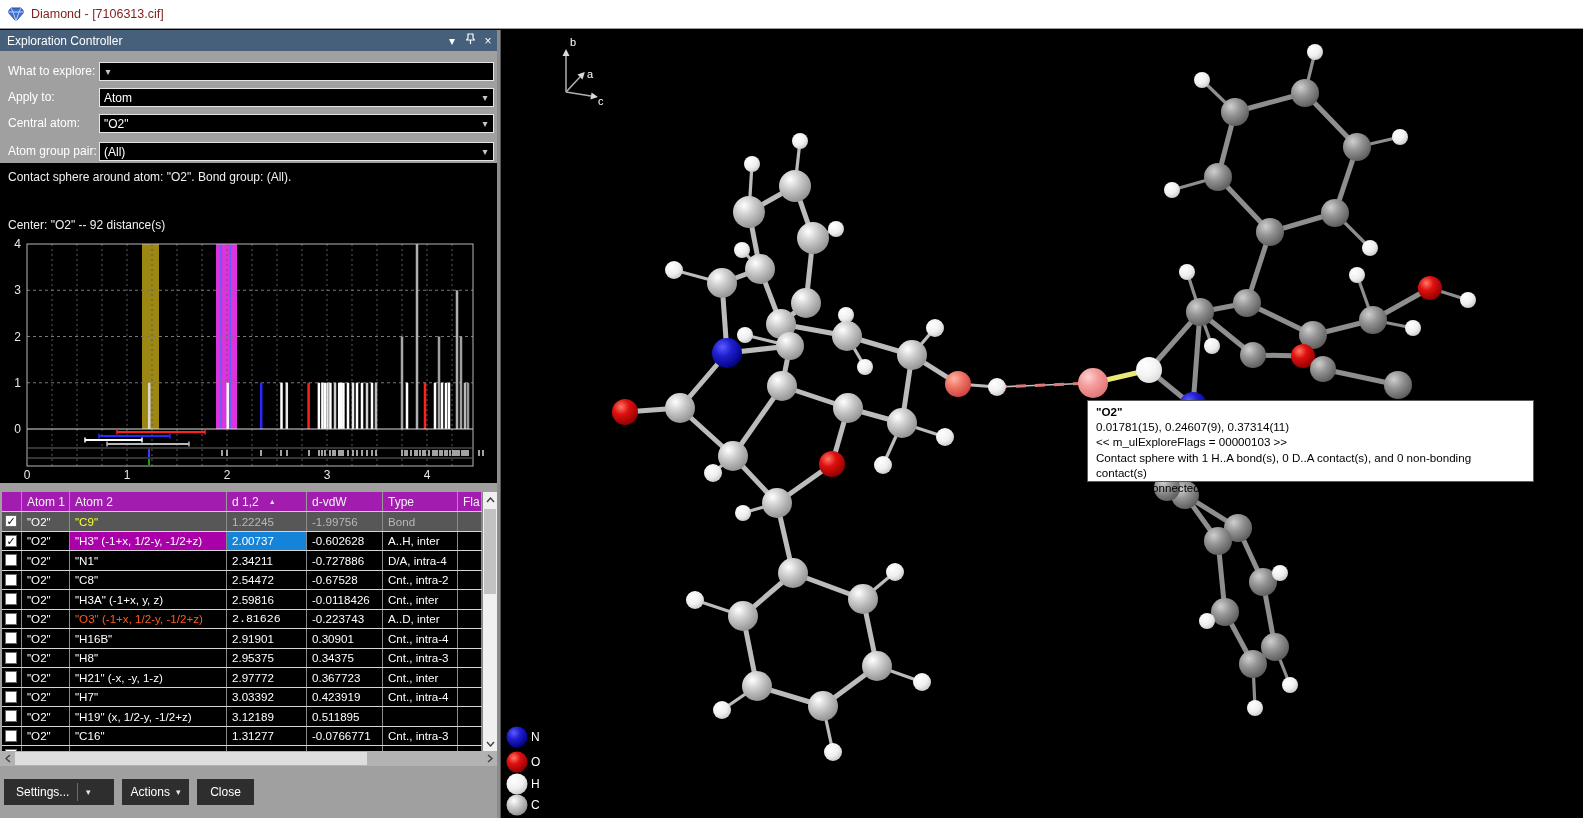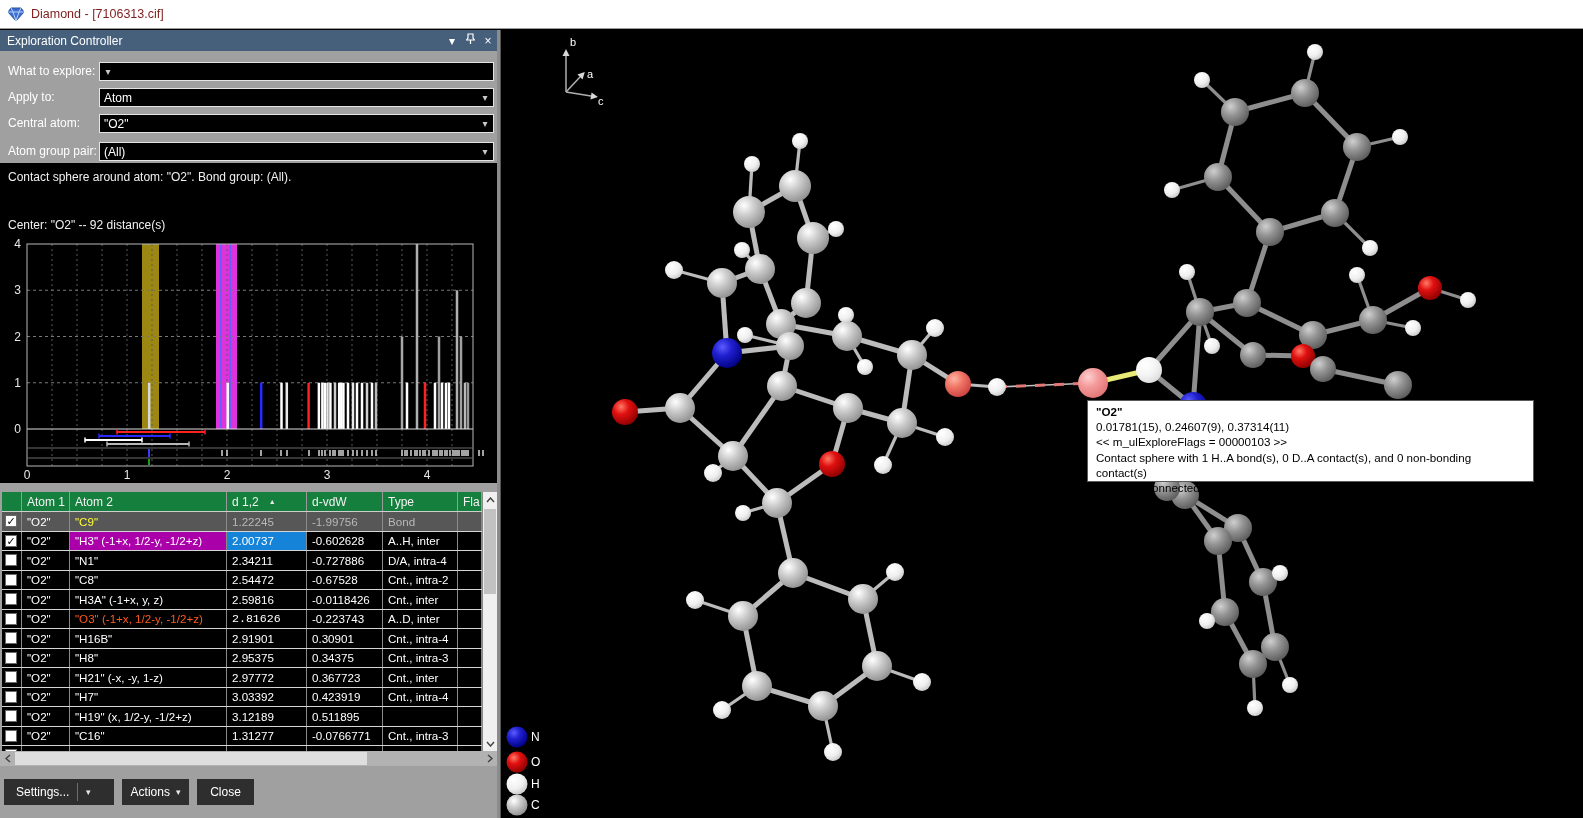--- a/index.html
+++ b/index.html
@@ -22,21 +22,21 @@
   .combo{position:absolute;left:99px;top:0;width:395px;height:19px;background:#000;
          border:1px solid #e4e4e4;color:#fff;font-size:12px;display:flex;align-items:center;}
   .combo .cval{flex:1;padding-left:4px;white-space:nowrap;overflow:hidden;}
   .combo .cchev{width:16px;color:#c8c8c8;font-size:10px;text-align:center;}
   .infoarea{position:absolute;left:0;top:133px;width:497px;height:320px;background:#000;color:#f0f0f0;}
   .infoline1{position:absolute;left:8px;top:7px;font-size:12px;}
   .infoline2{position:absolute;left:8px;top:55px;font-size:12px;}
   
   .dtable{position:absolute;left:2px;top:462px;width:495px;height:259px;background:#000;overflow:hidden;
           font-size:11.6px;color:#fff;}
-  .thead{display:flex;height:20px;background:#15803d;border-bottom:1px solid #cfcfcf;}
+  .thead{display:flex;height:20px;background:#a21caf;border-bottom:1px solid #cfcfcf;}
   .thead .hc{border-right:1px solid #9a9a9a;display:flex;align-items:center;padding-left:5px;
              color:#f2f2f2;font-size:12px;overflow:hidden;white-space:nowrap;}
   .thead .sort{font-size:7px;margin-left:10px;color:#e8e8e8;}
   .trow{display:flex;height:19.5px;border-bottom:1px solid #d5d5d5;background:#000;}
   .trow.sel{background:#575757;}
   .trow .c{border-right:1px solid #8a8a8a;display:flex;align-items:center;padding-left:5px;
            white-space:nowrap;overflow:hidden;}
   .cbx{width:12px;height:12px;background:#fff;border:1px solid #6a6a6a;margin-left:3px;
        display:flex;align-items:center;justify-content:center;color:#000;font-size:11px;line-height:10px;}
   .vscroll{width:15px;display:flex;flex-direction:column;background:#f0f0f0;border-left:1px solid #888;}

